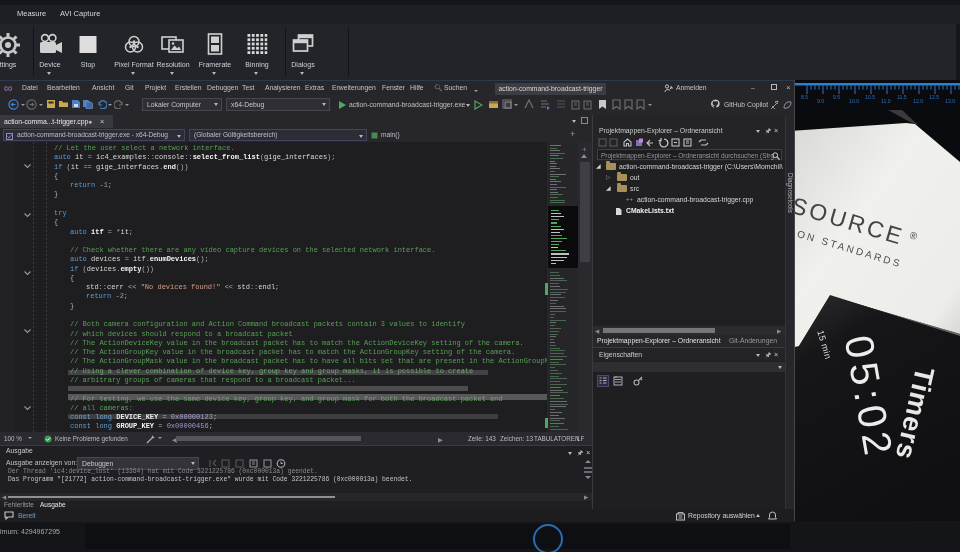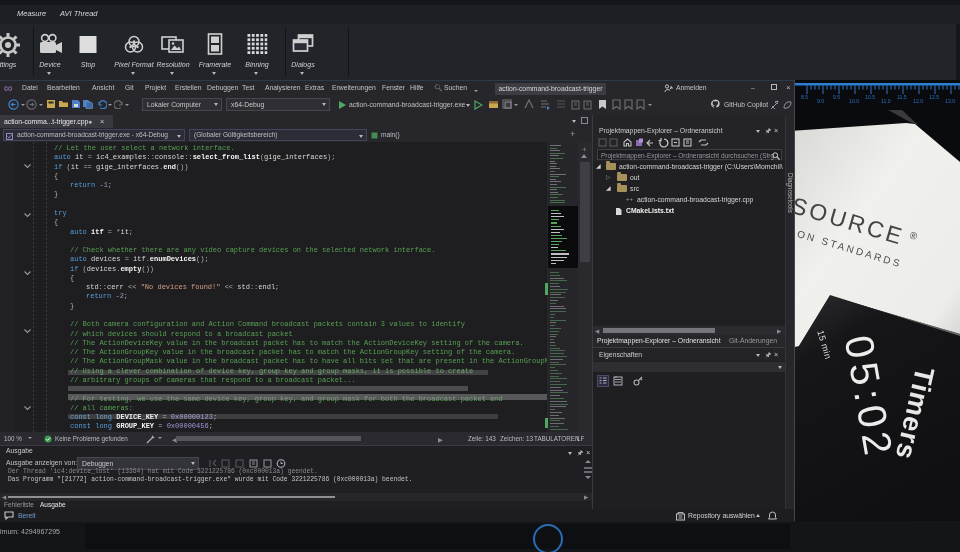--- a/index.html
+++ b/index.html
@@ -4,21 +4,21 @@
 <style>
   * { margin:0; padding:0; box-sizing:border-box; }
   html,body { width:960px; height:552px; overflow:hidden; background:#16171a; }
   body { font-family:"Liberation Sans", sans-serif; position:relative; }
   .abs { position:absolute; }
   .tri-down { width:0; height:0; border-left:2.5px solid transparent; border-right:2.5px solid transparent; border-top:3px solid #b8b8b8; }
   .tri-sm { width:0; height:0; border-left:2px solid transparent; border-right:2px solid transparent; border-top:2.5px solid #9a9a9a; }
   .sep { position:absolute; top:27px; height:49px; width:1px; background:#111317; }
 
   
-  #ribbon { position:absolute; left:0; top:0; width:956px; height:80px; background:#212429;font-style:italic; }
+  #ribbon { position:absolute; left:0; top:0; width:956px; height:80px; background:#212429; }
   #ribbon .topstrip { position:absolute; left:0; top:0; width:960px; height:5px; background:#141619; }
   #ribbon .tabrow { position:absolute; left:0; top:5px; width:960px; height:19px; background:#1c1f24; }
   #ribbon .tab { position:absolute; top:4px; font-size:7.5px; color:#d6d6d6; }
   #ribbon .btn { position:absolute; top:27px; width:56px; height:52px; text-align:center; }
   #ribbon .btn .lbl { position:absolute; top:34px; width:100%; font-size:7px; color:#d0d0d0; }
   #ribbon .btn .car { position:absolute; top:45px; left:50%; margin-left:-3px; }
   #ribbon .btn svg { position:absolute; top:5px; left:50%; transform:translateX(-50%); }
 
   
   #photo { position:absolute; left:790px; top:80px; width:170px; height:472px; background:#0a0b0e; overflow:hidden; }
@@ -77,21 +77,21 @@
   .folder:before { content:""; position:absolute; left:0; top:-2px; width:4px; height:2px; background:#a8905a; border-radius:1px 1px 0 0; }
   .earr { color:#d0d0d0; font-size:6px; position:absolute; top:0px; }
 </style>
 </head>
 <body>
 
 <div id="ribbon">
   <div class="topstrip"></div>
   <div class="tabrow">
     <div class="tab" style="left:17px;">Measure</div>
-    <div class="tab" style="left:60px;">AVI Thread</div>
+    <div class="tab" style="left:60px;">AVI Capture</div>
   </div>
   <div class="sep" style="left:33px;"></div>
   <div class="sep" style="left:285px;"></div>
   <div class="sep" style="left:348px;"></div>
 
   <div class="btn" style="left:-20px;">
     <svg width="26" height="26" viewBox="0 0 26 26">
         <g fill="none" stroke="#c8c8c8" stroke-width="2.6">
           <circle cx="13" cy="13" r="7.5"></circle>
         </g>

